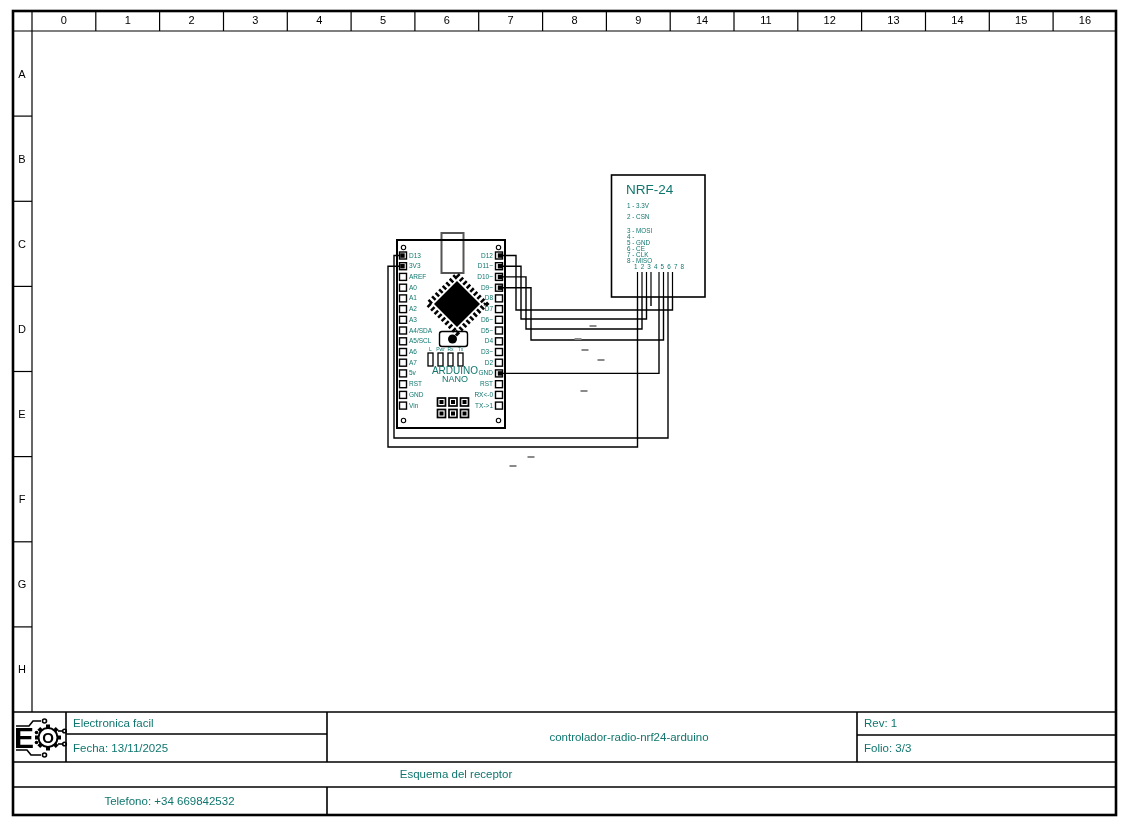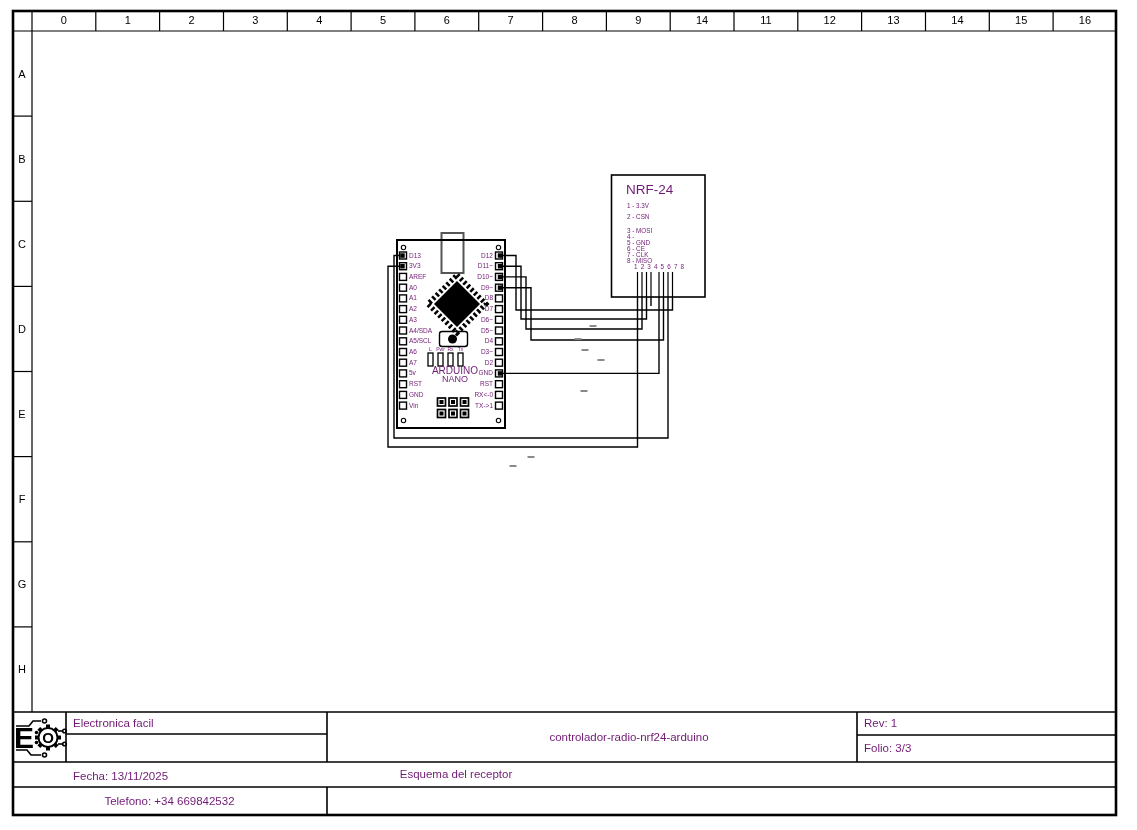--- a/index.html
+++ b/index.html
@@ -1,19 +1,19 @@
 <!DOCTYPE html>
 <html><head>
 <meta charset="utf-8">
 <style>
   html,body{margin:0;padding:0;background:#fff;}
   .sheet{position:relative;width:1137px;height:830px;background:#fff;
          font-family:"Liberation Sans",sans-serif;color:#000;overflow:hidden;}
   svg{position:absolute;left:0;top:0;}
-  .t{position:absolute;white-space:nowrap;color:#701a75;}
+  .t{position:absolute;white-space:nowrap;color:#0f766e;}
   .c{text-align:center;}
   .colnum{position:absolute;top:10px;height:21px;line-height:21px;width:63.8px;
           text-align:center;font-size:11px;}
   .rowletter{position:absolute;left:12px;width:20px;text-align:center;
              height:85.1px;font-size:11px;display:flex;align-items:center;justify-content:center;}
   .pinlbl{font-size:6.5px;height:10px;line-height:10px;letter-spacing:0;}
   .pinl{left:409px;}
   .pinr{left:450px;width:43px;text-align:right;}
   .ledlbl{font-size:5px;height:6px;line-height:6px;width:16px;text-align:center;}
   .nrfline{left:627px;font-size:6.3px;height:7px;line-height:7px;}
@@ -312,20 +312,20 @@
     <div class="t nrfline" style="top:227px">3 - MOSI</div>
     <div class="t nrfline" style="top:233px">4 -</div>
     <div class="t nrfline" style="top:239px">5 - GND</div>
     <div class="t nrfline" style="top:245px">6 - CE</div>
     <div class="t nrfline" style="top:251px">7 - CLK</div>
     <div class="t nrfline" style="top:257px">8 - MISO</div>
     <div class="t" style="left:634px;top:263px;font-size:6.3px;height:7px;line-height:7px;letter-spacing:0.7px;">1 2 3 4 5 6 7 8</div>
   </div>
 
   <div class="t tb" style="left:73px;top:712px;height:22px;line-height:22px;">Electronica facil</div>
-  <div class="t tb" style="left:73px;top:734px;height:43px;line-height:28px;margin-top:28px;">Fecha: 13/11/2025</div>
+  <div class="t tb" style="left:73px;top:734px;height:43px;line-height:28px;">Fecha: 13/11/2025</div>
   <div class="t tb c" style="left:327px;top:712px;width:530px;height:50px;line-height:50px;padding-left:37px;">controlador-radio-nrf24-arduino</div>
   <div class="t tb" style="left:864px;top:712px;height:23px;line-height:23px;">Rev: 1</div>
   <div class="t tb" style="left:864px;top:735px;height:27px;line-height:27px;">Folio: 3/3</div>
   <div class="t tb c" style="left:12px;top:762px;width:888px;height:25px;line-height:25px;">Esquema del receptor</div>
   <div class="t tb c" style="left:12px;top:787px;width:315px;height:29px;line-height:29px;">Telefono: +34 669842532</div>
 
 </div>
 
 </body></html>

